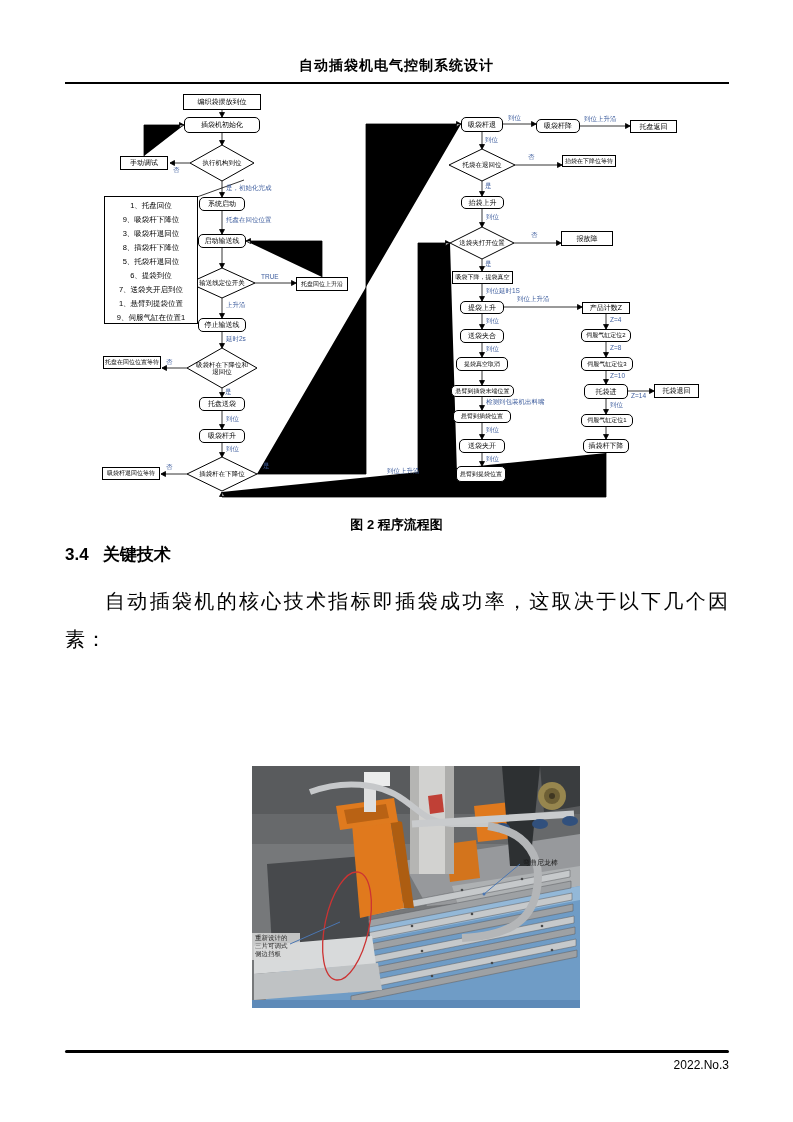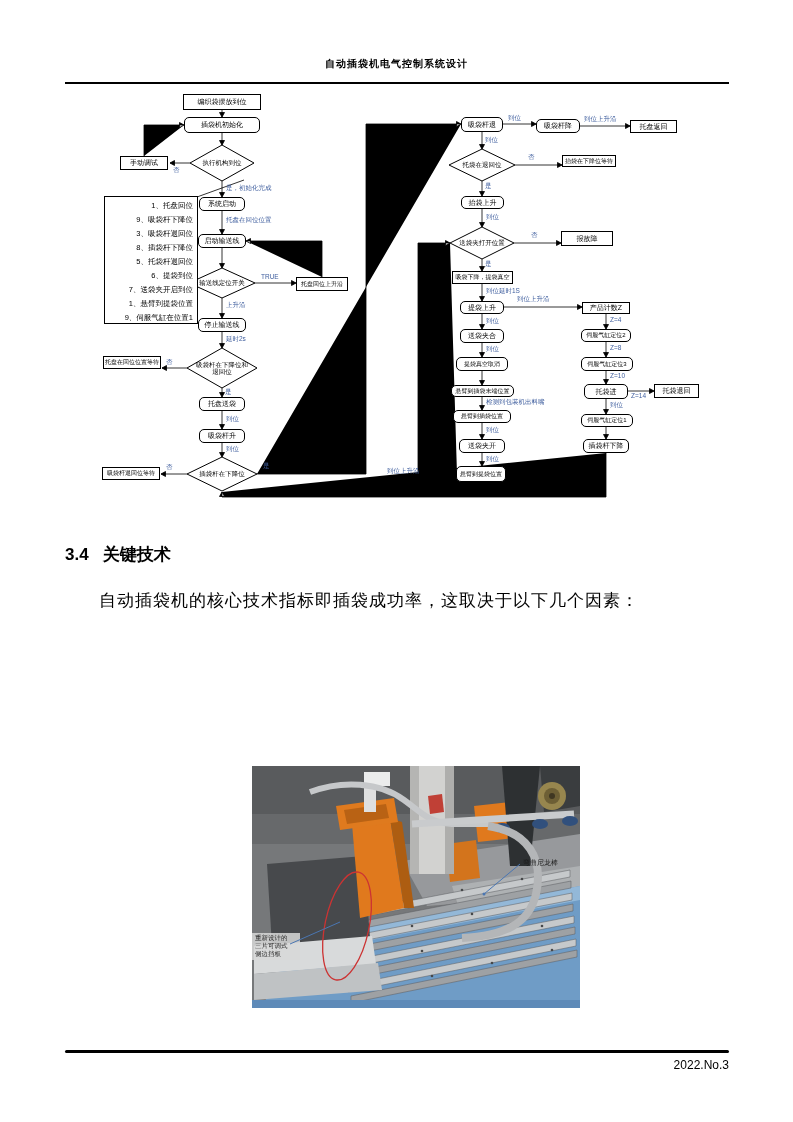--- a/index.html
+++ b/index.html
@@ -1,24 +1,24 @@
 <!DOCTYPE html>
 <html><head>
 <meta charset="utf-8">
 <style>
   html,body{margin:0;padding:0;background:#e8e8e8;}
   .page{position:relative;width:793px;height:1122px;background:#ffffff;margin:0 auto;
         font-family:"Liberation Serif","DejaVu Serif",serif;color:#000;overflow:hidden;}
   .abs{position:absolute;}
-  .hdr-title{top:57px;left:0;width:793px;text-align:center;font-size:10px;font-weight:bold;letter-spacing:1px;}
+  .hdr-title{top:57px;left:0;width:793px;text-align:center;font-size:14px;font-weight:bold;letter-spacing:1px;}
   .hdr-line{top:82px;left:65px;width:664px;height:2px;background:#000;}
   .cap{left:0;width:793px;text-align:center;font-weight:bold;font-size:13px;font-family:"Liberation Sans","DejaVu Sans",sans-serif;}
   .sec{top:543px;left:65px;font-size:17px;font-weight:bold;font-family:"Liberation Sans","DejaVu Sans",sans-serif;}
   .sec .num{margin-right:14px;}
-  .para{left:65px;width:664px;font-size:17px;line-height:38px;text-align:justify;letter-spacing:1px;}
+  .para{left:65px;width:664px;font-size:20px;line-height:38px;text-align:justify;letter-spacing:1px;}
   .p1{top:582px;text-indent:2em;}
   .p2{top:620px;text-indent:2em;}
   .ftr-line{top:1050px;left:65px;width:664px;height:3px;background:#000;border-radius:2px;}
   .ftr-num{top:1058px;left:0;width:793px;text-align:center;font-size:12px;font-family:"Liberation Sans",sans-serif;}
   .ftr-issue{top:1058px;left:529px;width:200px;text-align:right;font-size:12px;font-family:"Liberation Sans",sans-serif;}
   
   .fc{position:absolute;top:88px;left:65px;width:675px;height:420px;font-family:"Liberation Sans","DejaVu Sans",sans-serif;}
   .fc svg{position:absolute;top:0;left:0;}
   .fcb{position:absolute;border:1px solid #000;background:#fff;display:flex;align-items:center;justify-content:center;
        font-size:7px;line-height:1.05;text-align:center;box-sizing:border-box;white-space:nowrap;}
@@ -122,21 +122,21 @@
     <div class="fcb rd" style="left:516px;top:269px;width:52px;height:14px;font-size:6px">伺服气缸定位3</div>
     <div class="fcb rd" style="left:386px;top:297px;width:63px;height:12px;font-size:6px">悬臂到插袋末端位置</div>
     <div class="fcb rd" style="left:519px;top:296px;width:44px;height:15px">托袋进</div>
     <div class="fcb" style="left:589px;top:296px;width:45px;height:14px">托袋退回</div>
     <div class="fcb rd" style="left:388px;top:322px;width:58px;height:13px;font-size:6px">悬臂到插袋位置</div>
     <div class="fcb rd" style="left:516px;top:326px;width:52px;height:13px;font-size:6px">伺服气缸定位1</div>
     <div class="fcb rd" style="left:394px;top:351px;width:46px;height:14px">送袋夹开</div>
     <div class="fcb rd" style="left:518px;top:351px;width:46px;height:14px">插袋杆下降</div>
     <div class="fcb rd bold-b" style="left:391px;top:378px;width:50px;height:16px;font-size:6px">悬臂到提袋位置</div>
 
-    <div class="fcb" style="left:39px;top:108px;width:94px;height:128px;flex-direction:column;align-items:flex-end;justify-content:flex-start;padding:2px 4px">
+    <div class="fcb" style="left:39px;top:108px;width:94px;height:128px;flex-direction:column;align-items:center;justify-content:flex-start;padding:2px 4px">
       <div class="fcl">1、托盘回位</div>
       <div class="fcl">9、吸袋杆下降位</div>
       <div class="fcl">3、吸袋杆退回位</div>
       <div class="fcl">8、插袋杆下降位</div>
       <div class="fcl">5、托袋杆退回位</div>
       <div class="fcl">6、提袋到位</div>
       <div class="fcl">7、送袋夹开启到位</div>
       <div class="fcl">1、悬臂到提袋位置</div>
       <div class="fcl">9、伺服气缸在位置1</div>
     </div>
@@ -179,20 +179,21 @@
     <span class="fl" style="left:545px;top:256px">Z=8</span>
     <span class="fl" style="left:545px;top:284px">Z=10</span>
     <span class="fl" style="left:421px;top:310px">检测到包装机出料嘴</span>
     <span class="fl" style="left:566px;top:304px">Z=14</span>
     <span class="fl" style="left:545px;top:313px">到位</span>
     <span class="fl" style="left:421px;top:338px">到位</span>
     <span class="fl" style="left:421px;top:367px">到位</span>
     <span class="fl" style="left:322px;top:379px">到位上升沿</span>
   </div>
 
+  <div class="abs cap" style="top:516px">图 2 程序流程图</div>
 
   <div class="abs sec">
     <span class="num">3.4</span><span>关键技术</span>
   </div>
 
   <div class="abs para p1">自动插袋机的核心技术指标即插袋成功率，这取决于以下几个因素：</div>
 
   <svg class="photo" viewBox="0 0 328 242">
     <rect x="0" y="0" width="328" height="242" fill="#76787a"></rect>
     <rect x="0" y="0" width="328" height="60" fill="#595b5d"></rect>

